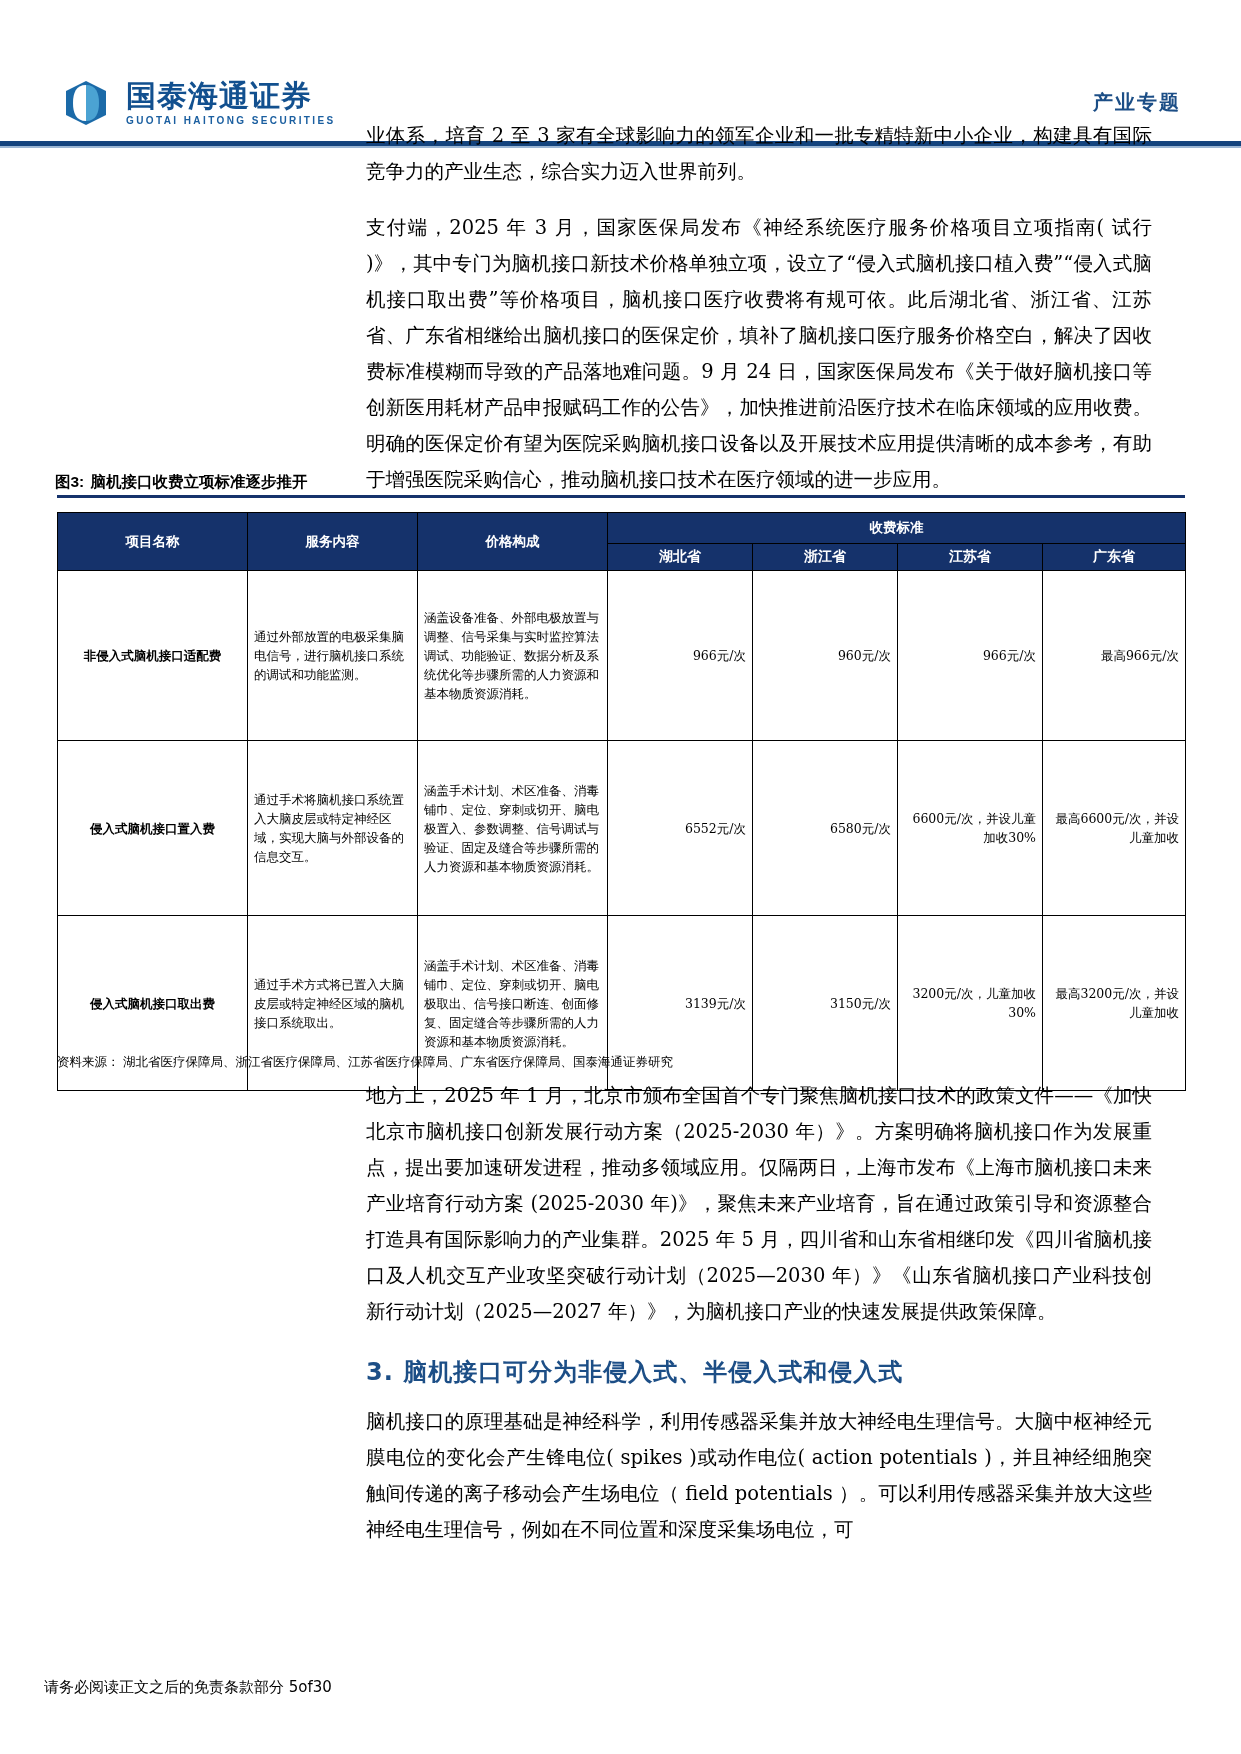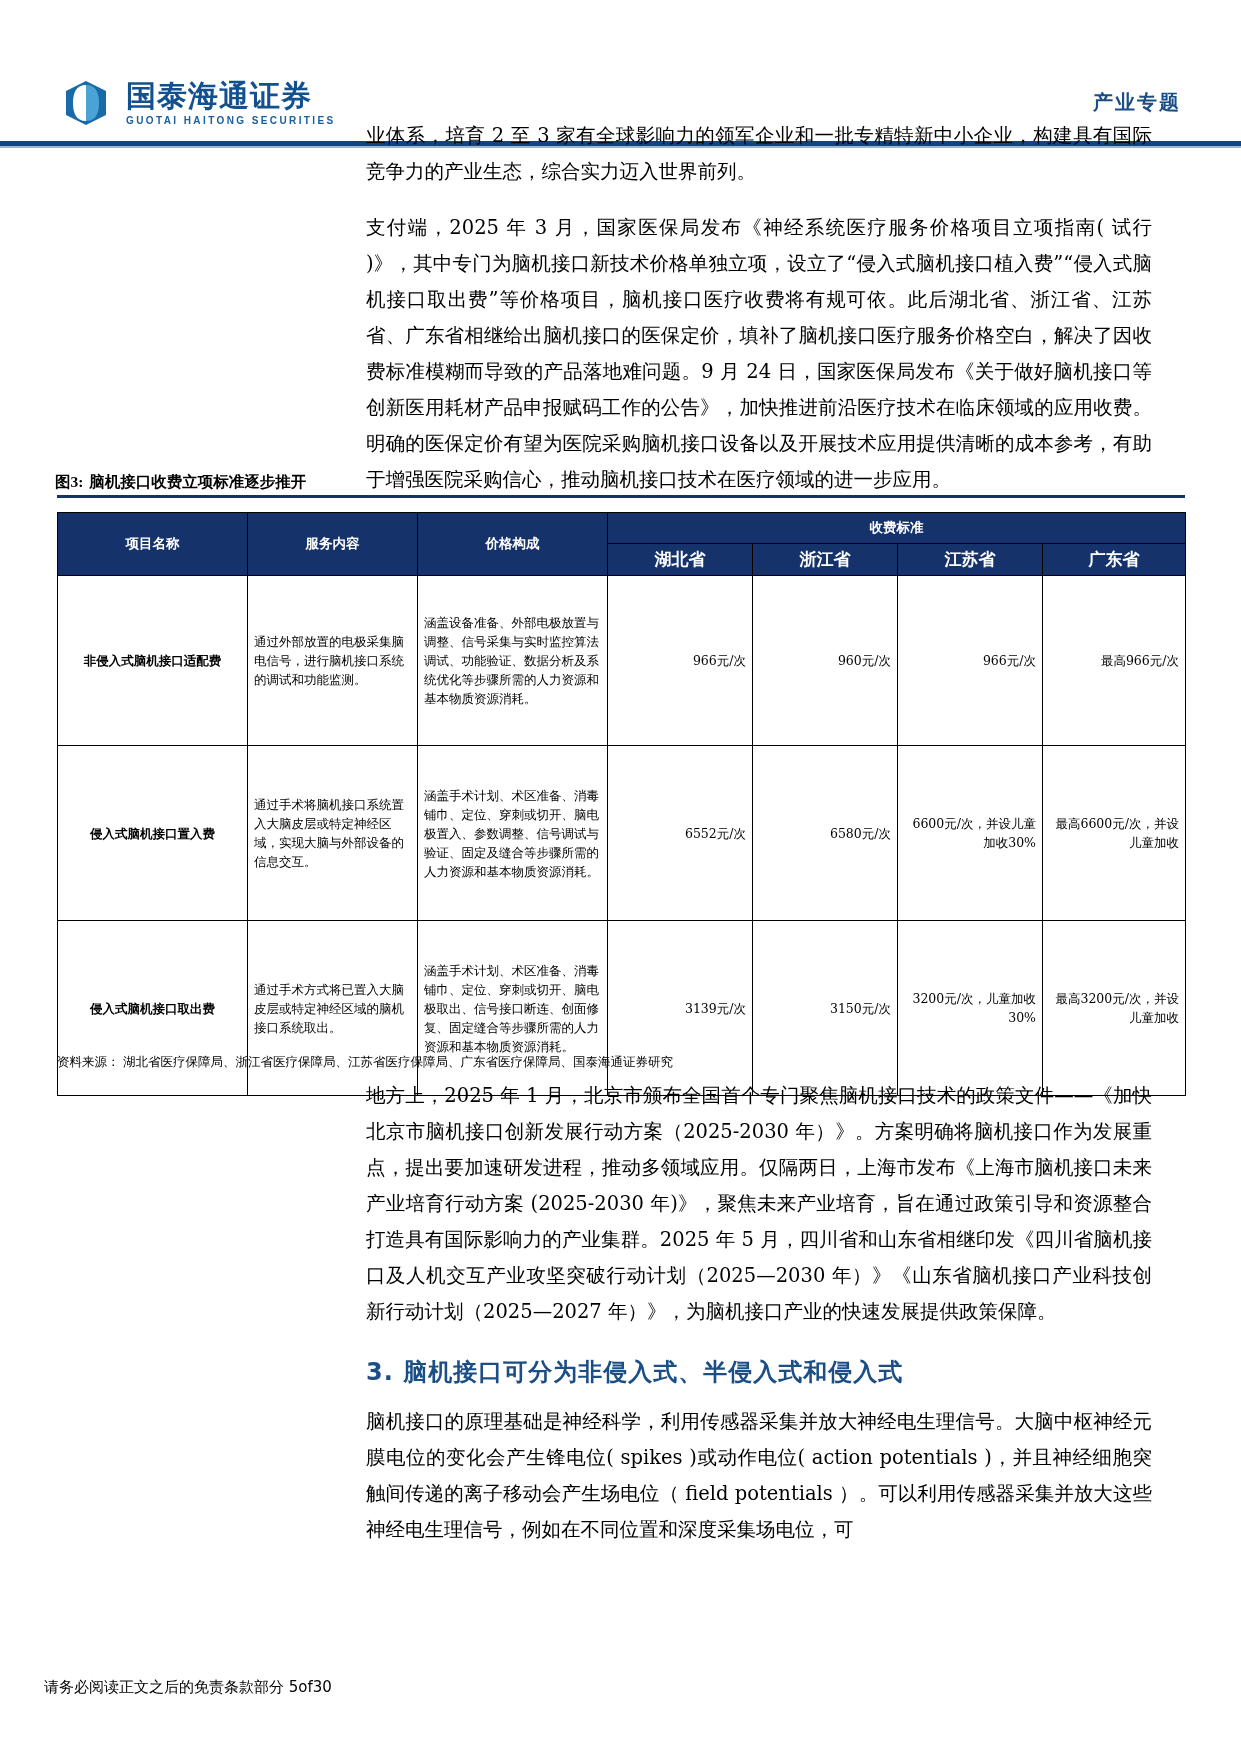--- a/index.html
+++ b/index.html
@@ -16,28 +16,28 @@
   .logo-en{font-family:Liberation Sans, sans-serif;font-size:10px;font-weight:700;color:#1b5fa0;letter-spacing:2.4px;margin-top:3px;}
   .header-right{position:absolute;right:60px;top:52px;font-family:"DejaVu Serif",serif;font-size:20px;font-weight:700;color:#1c4e86;letter-spacing:2px;}
   .header-rule{position:absolute;left:0;top:104px;width:1241px;height:5px;background:#14447e;}
   .header-rule2{position:absolute;left:0;top:109px;width:1241px;height:2px;background:#9bb6d4;}
 
   
   .bodycol{position:absolute;left:366px;top:118px;width:786px;}
   p.para{margin:0 0 20px 0;font-size:19.5px;line-height:36px;text-align:justify;text-justify:inter-ideograph;font-family:"DejaVu Serif","Liberation Serif",serif;}
 
   
-  .fig-title{position:absolute;left:55px;top:472px;font-family:Liberation Serif, serif;font-size:15.5px;font-weight:700;color:#000;text-align:right;}
+  .fig-title{position:absolute;left:55px;top:472px;font-family:Liberation Sans, sans-serif;font-size:15.5px;font-weight:700;color:#000;text-align:right;}
   .fig-title .num{margin-right:2px;}
 
   table.tbl{position:absolute;left:57px;top:512px;width:1128px;border-collapse:collapse;table-layout:fixed;
             font-family:"DejaVu Serif","Liberation Serif",serif;}
   table.tbl th,table.tbl td{border:1px solid #000;vertical-align:middle;}
   table.tbl thead th{background:#15326b;color:#ffffff;font-size:13.5px;font-weight:700;text-align:center;padding:6px 2px;}
-  table.tbl thead th.sub{font-size:17px;padding:4px 2px;}
+  table.tbl thead th.sub{font-size:14px;padding:4px 2px;}
   table.tbl td{font-size:12.5px;line-height:19px;padding:5px 6px;color:#000;}
   td.c-name{font-weight:700;font-size:13px;text-align:center;padding-left:8px;}
   td.c-desc,td.c-price{text-align:left;}
   td.c-val{text-align:right;vertical-align:bottom;padding-bottom:6px;font-size:12.5px;line-height:17px;}
   .topline{position:absolute;left:57px;top:495px;width:1128px;height:3px;background:#15326b;}
 
   .src{position:absolute;left:57px;top:1054px;width:1100px;font-family:Liberation Sans, sans-serif;font-size:12.5px;color:#000;}
 
   
   .bodycol2{position:absolute;left:366px;top:1078px;width:786px;}

